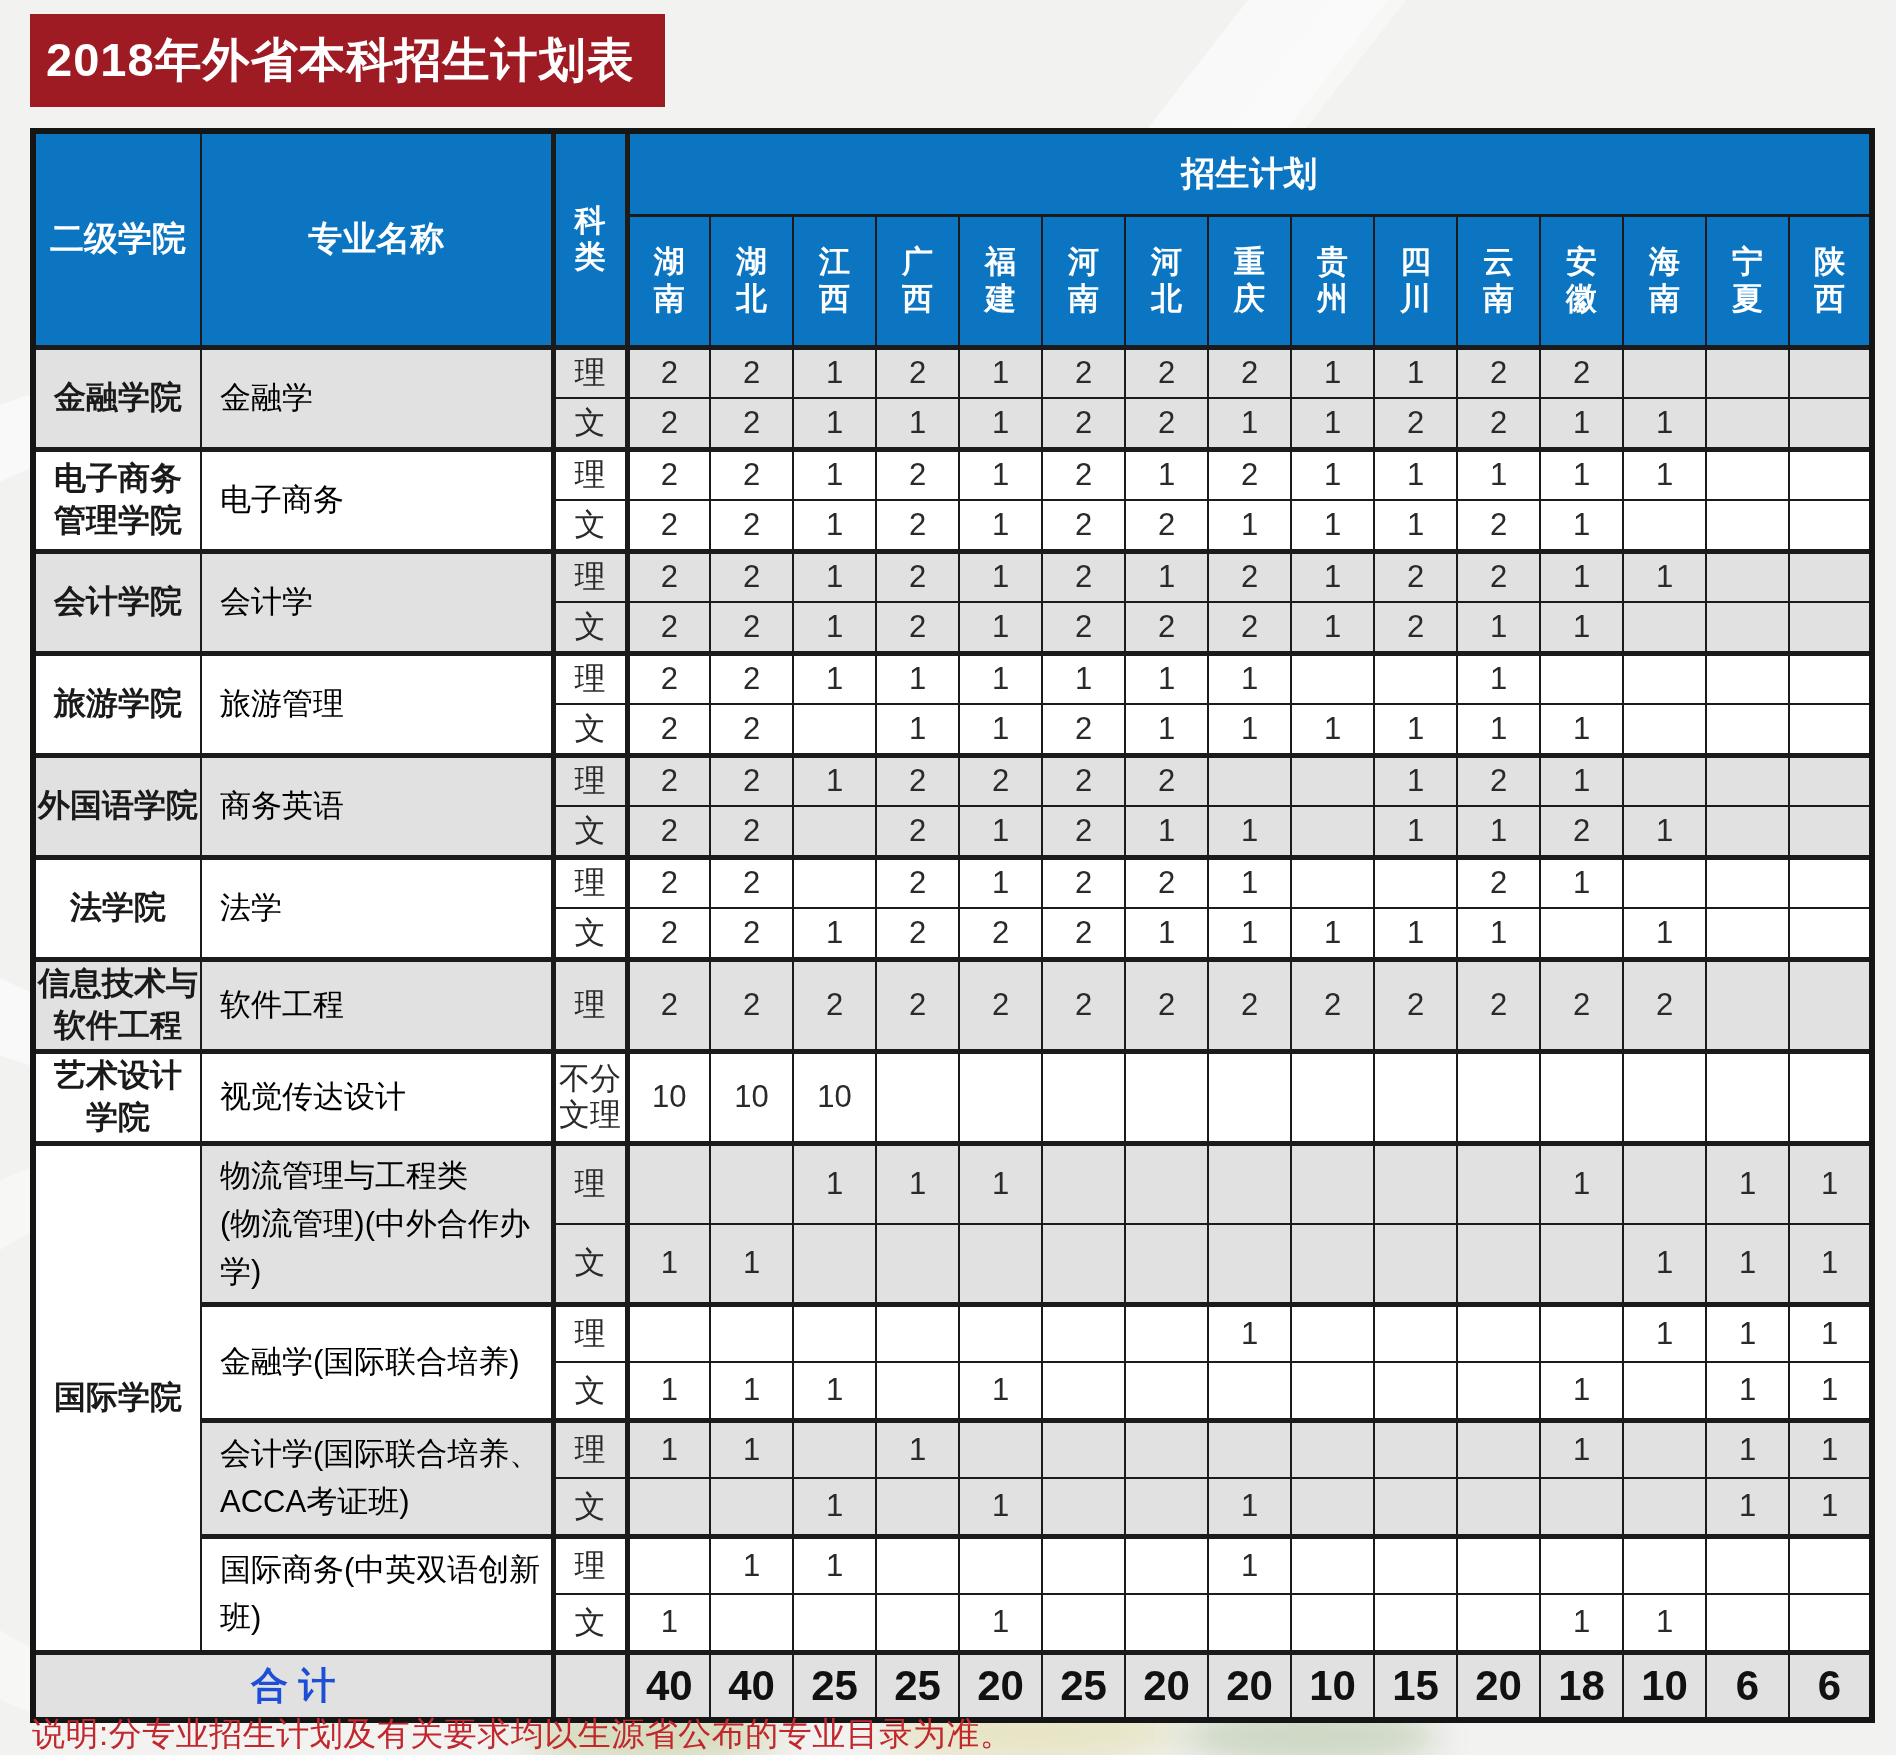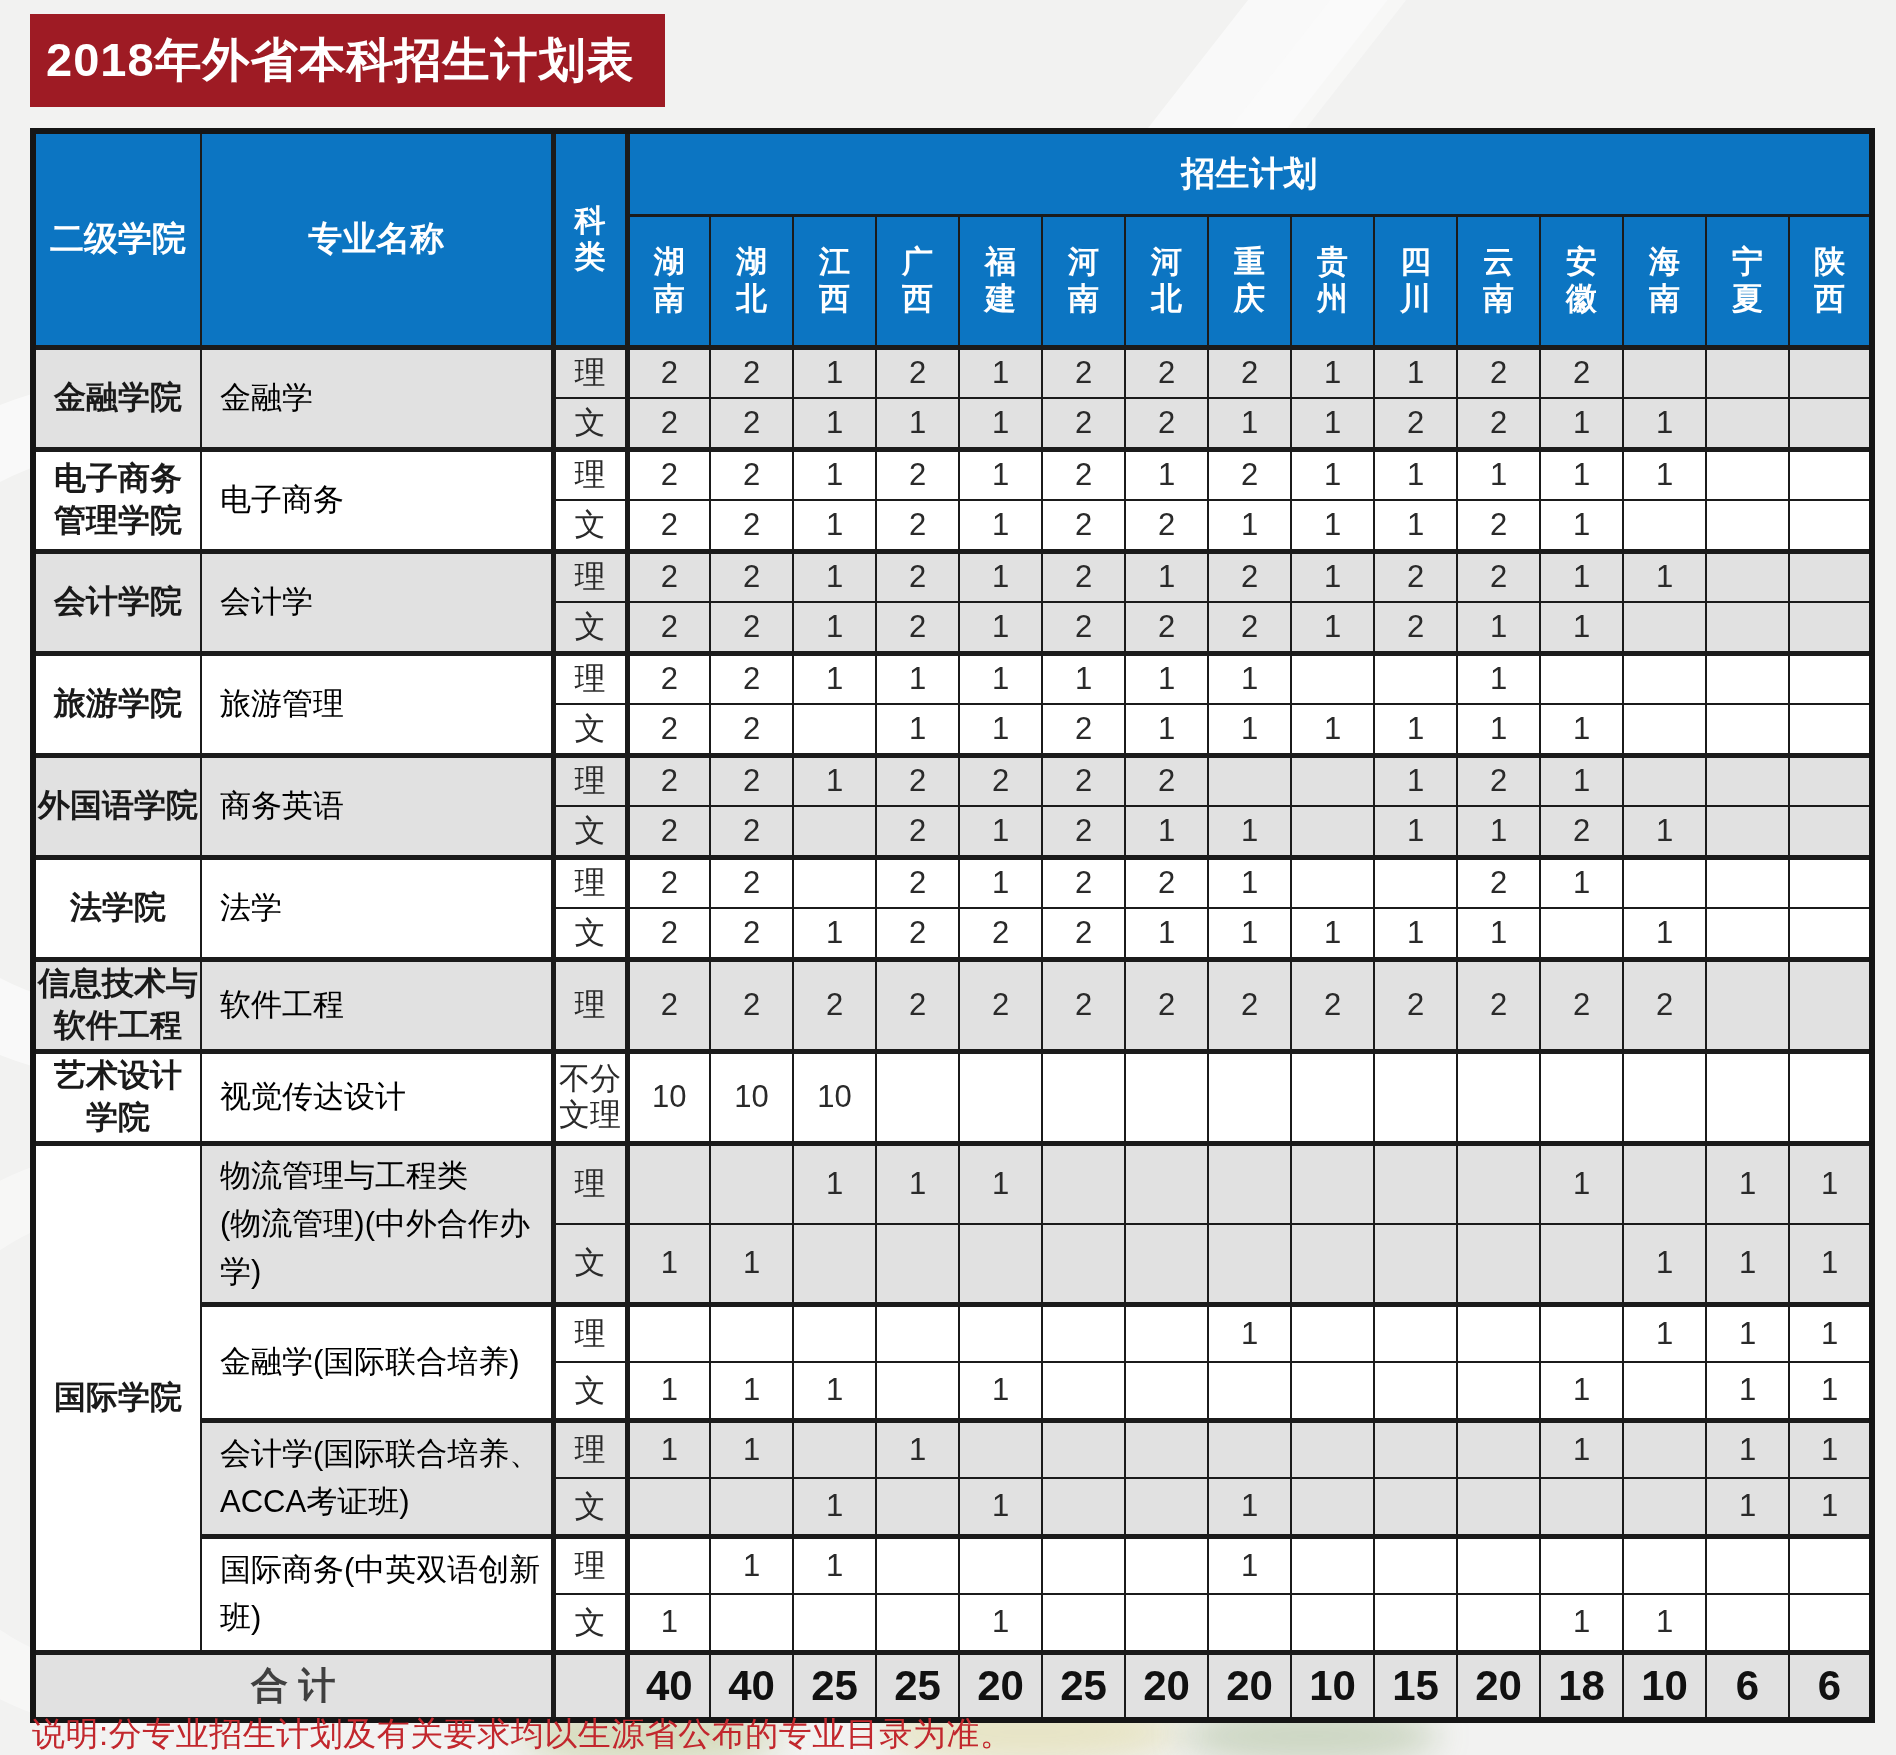--- a/index.html
+++ b/index.html
@@ -41,21 +41,21 @@
   .gray{background:#e1e1e1;}
   .white{background:#ffffff;}
   .bb-thick{border-bottom-width:5px;}
   .hb{border-bottom-width:3px;text-align:center;}
   .vl{border-left-width:5px;}
   .vr{border-right-width:5px;}
   td.college{font-size:32px;font-weight:bold;color:#1a1a1a;white-space:pre-line;line-height:1.3;}
   td.major{font-size:31px;color:#000000;text-align:left;padding:6px 8px 6px 18px;white-space:pre-line;line-height:1.55;}
   td.subject{font-size:31px;color:#2a2a2a;white-space:pre-line;line-height:1.15;}
   td.num{font-size:31px;color:#2a2a2a;}
-  td.total-label{font-size:37px;font-weight:bold;color:#404040;}
+  td.total-label{font-size:37px;font-weight:bold;color:#1d4ed8;}
   td.total-num{font-size:42px;font-weight:bold;color:#111;}
   
   .note{
     position:absolute;left:32px;top:1712px;z-index:2;
     color:#c2272d;font-size:33px;letter-spacing:.5px;
   }
 </style>
 </head>
 <body>
 

